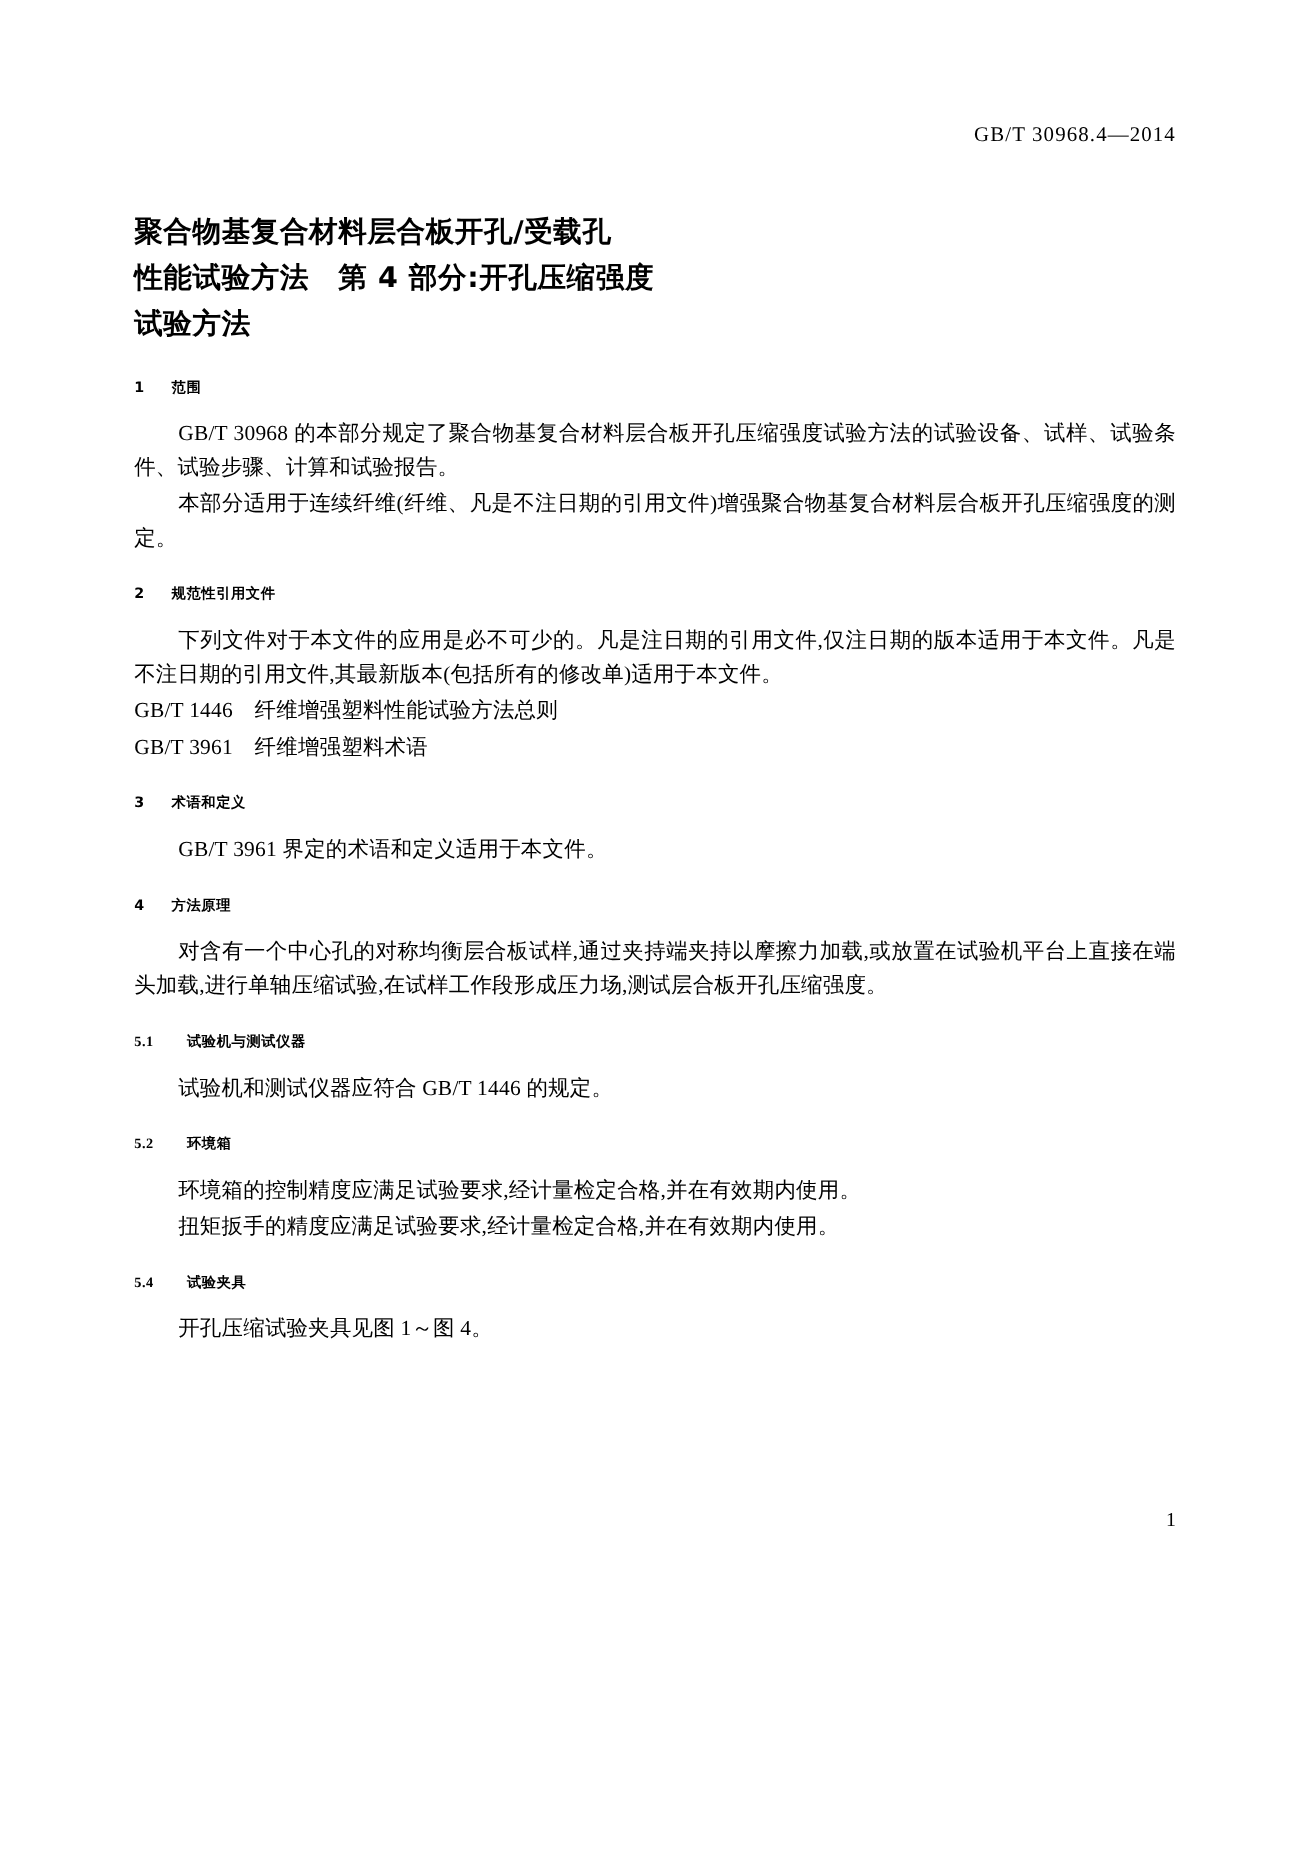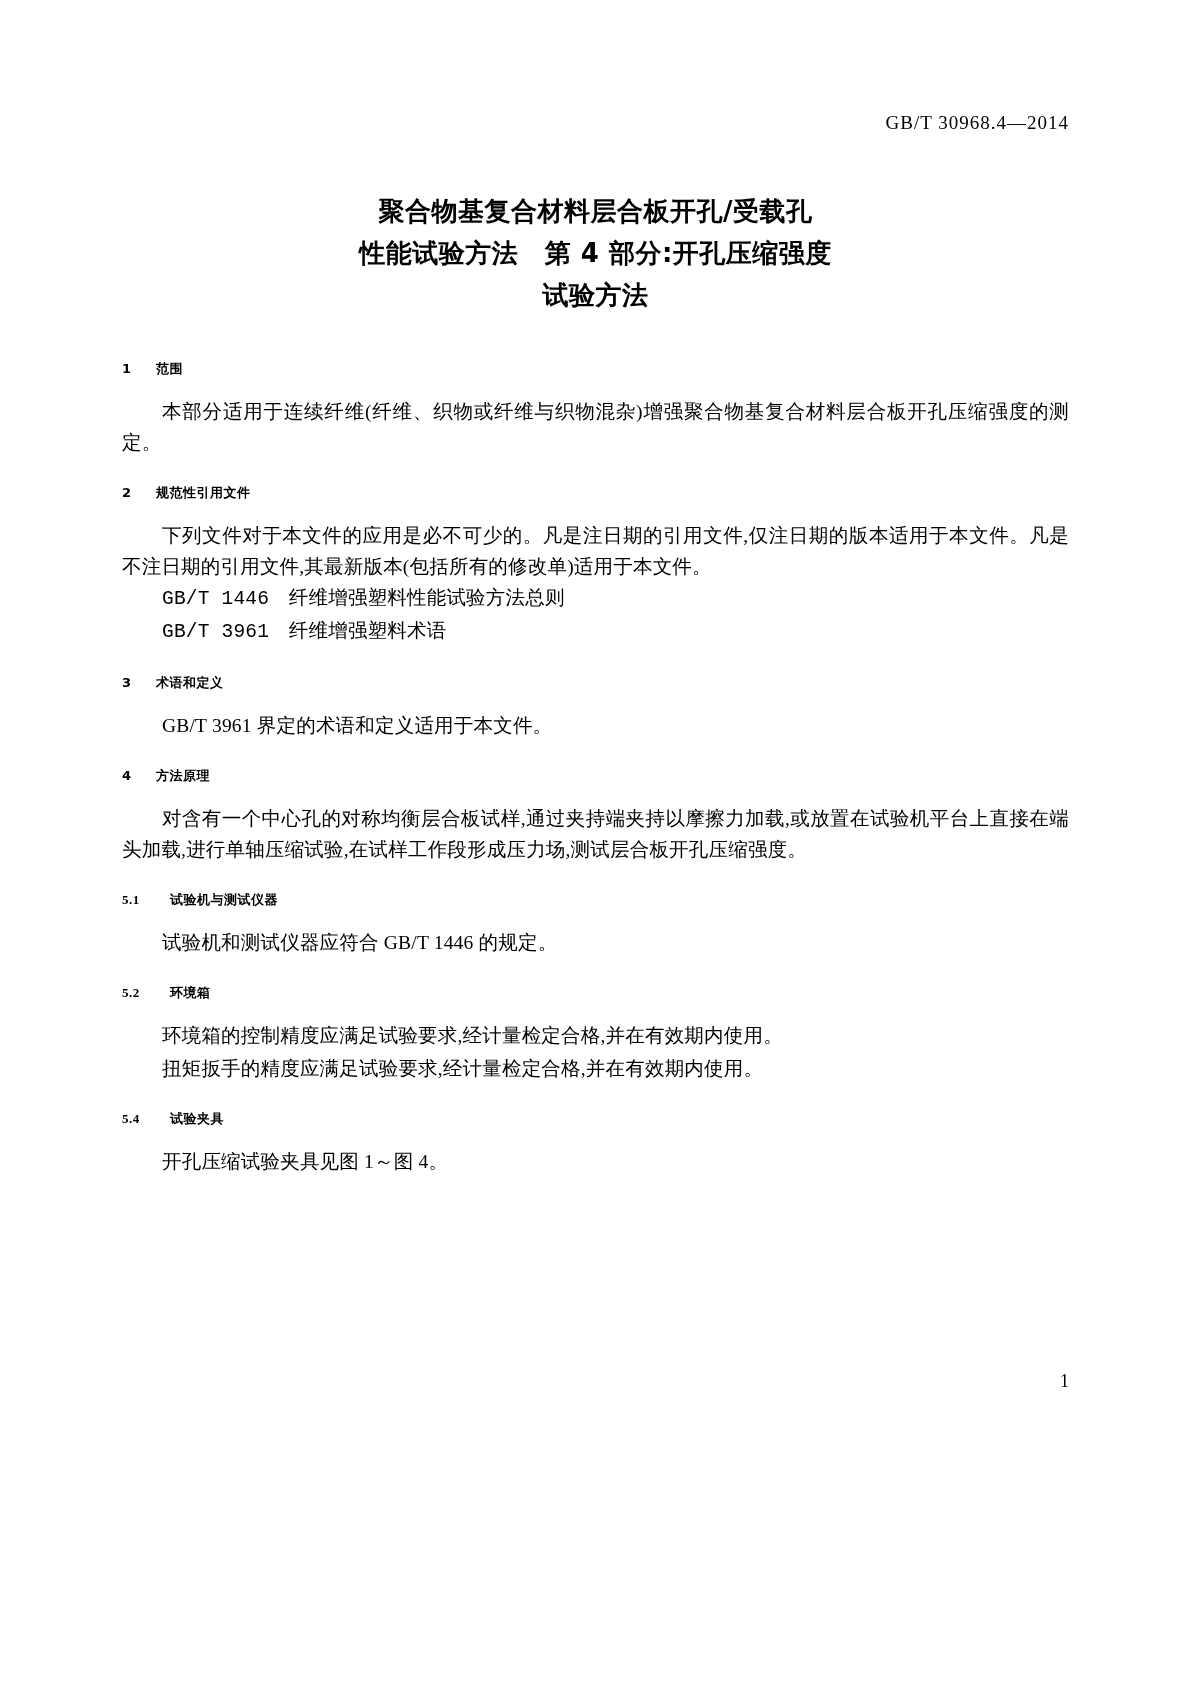--- a/index.html
+++ b/index.html
@@ -30,27 +30,26 @@
     letter-spacing: 1px;
     white-space: nowrap;
   }
   .content {
     position: absolute;
     left: 122px;
     right: 122px;
     top: 190px;
   }
   .doc-title {
-    text-align: center;
     font-family: "DejaVu Sans", "Liberation Sans", sans-serif;
     font-weight: bold;
     font-size: 26px;
     line-height: 42px;
     letter-spacing: 0.5px;
-    margin: 0 0 44px 0;
+    margin: 0 0 27px 0;
   }
   .doc-title .line {
     display: block;
   }
   .clause-h {
     font-family: "DejaVu Sans", "Liberation Sans", sans-serif;
     font-weight: bold;
     font-size: 13px;
     margin: 26px 0 18px 0;
     letter-spacing: 0.5px;
@@ -68,23 +67,21 @@
     line-height: 31px;
     margin: 0 0 2px 0;
     text-align: justify;
     text-justify: inter-ideograph;
     letter-spacing: 0.2px;
   }
   p.indent {
     text-indent: 40px;
   }
   p.hang {
-    margin-left: 40px;
     text-indent: 0;
-    font-family: Liberation Mono, monospace;
   }
   .page-num {
     position: absolute;
     right: 122px;
     bottom: 72px;
     font-size: 18px;
     font-family: "Liberation Serif", "DejaVu Serif", serif;
   }
 </style>
 </head>
@@ -98,21 +95,22 @@
 
     <h1 class="doc-title">
       <span class="line">聚合物基复合材料层合板开孔/受载孔</span>
       <span class="line">性能试验方法　第 4 部分:开孔压缩强度</span>
       <span class="line">试验方法</span>
     </h1>
 
     <div class="clause-h">
       <span class="num">1</span><span>范围</span>
     </div>
-    <p class="body-text indent">本部分适用于连续纤维(纤维、织物或纤维与织物混杂)增强聚合物基复合材料层合板开孔压缩强度的测定。</p>
+    <p class="body-text indent">GB/T 30968 的本部分规定了聚合物基复合材料层合板开孔压缩强度试验方法的试验设备、试样、试验条件、试验步骤、计算和试验报告。</p>
+    <p class="body-text indent">本部分适用于连续纤维(纤维、凡是不注日期的引用文件)增强聚合物基复合材料层合板开孔压缩强度的测定。</p>
 
     <div class="clause-h">
       <span class="num">2</span><span>规范性引用文件</span>
     </div>
     <p class="body-text indent">下列文件对于本文件的应用是必不可少的。凡是注日期的引用文件,仅注日期的版本适用于本文件。凡是不注日期的引用文件,其最新版本(包括所有的修改单)适用于本文件。</p>
     <p class="body-text hang">GB/T 1446　纤维增强塑料性能试验方法总则</p>
     <p class="body-text hang">GB/T 3961　纤维增强塑料术语</p>
 
     <div class="clause-h">
       <span class="num">3</span><span>术语和定义</span>

